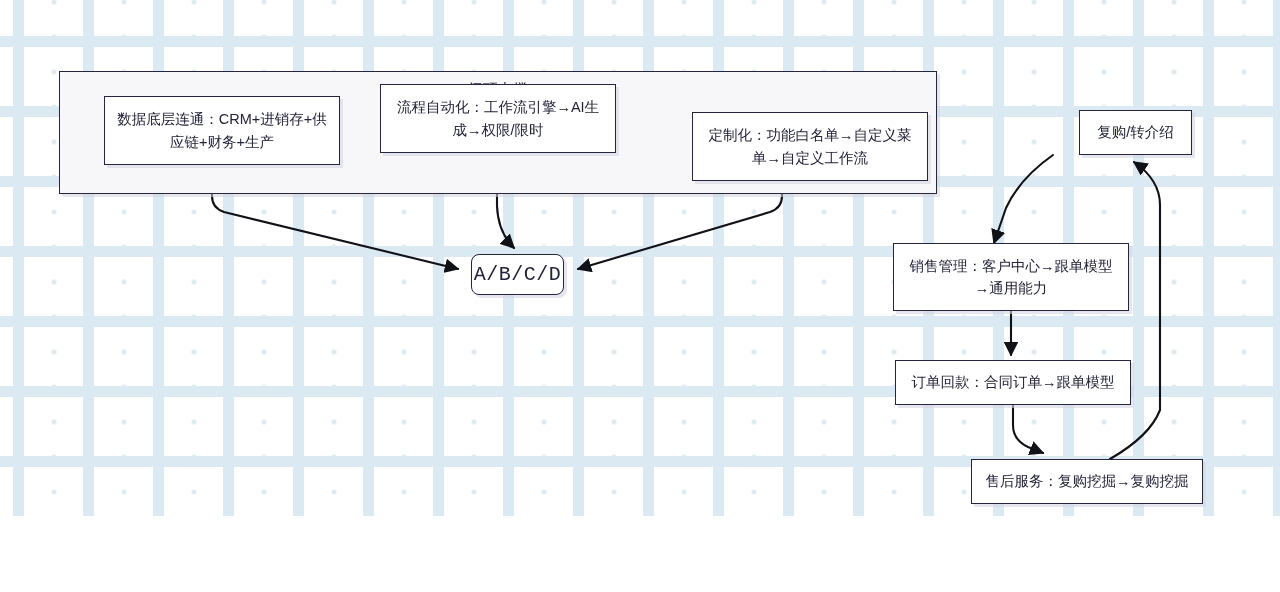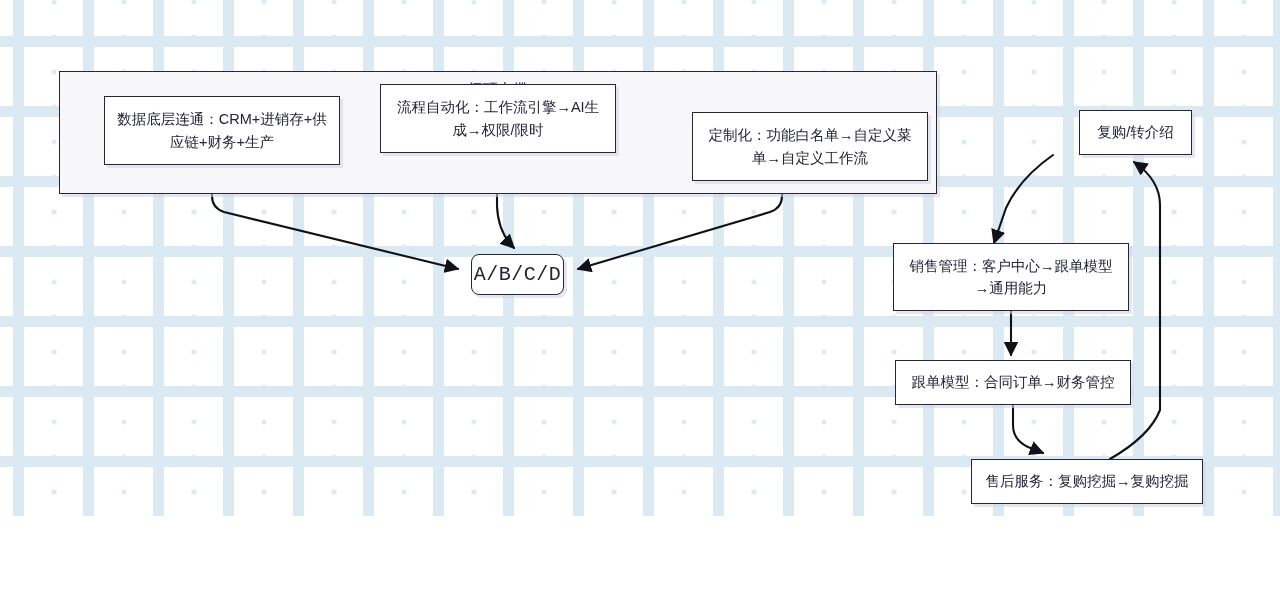--- a/index.html
+++ b/index.html
@@ -135,20 +135,20 @@
   <div class="node" style="left:1031px; top:110px; width:113px; height:45px;margin-left:48px;">
     <span class="node-text">复购/转介绍</span>
   </div>
 
   <div class="node" style="left:893px; top:243px; width:236px; height:68px;">
     <span class="node-text">销售管理：客户中心→跟单模型
 →通用能力</span>
   </div>
 
   <div class="node" style="left:895px; top:360px; width:236px; height:45px;">
-    <span class="node-text">跟单模型：合同订单→财务管控</span>
+    <span class="node-text">订单回款：合同订单→跟单模型</span>
   </div>
 
   <div class="node" style="left:971px; top:459px; width:232px; height:45px;">
     <span class="node-text">售后服务：复购挖掘→复购挖掘</span>
   </div>
 
 </div>
 
 </body></html>

